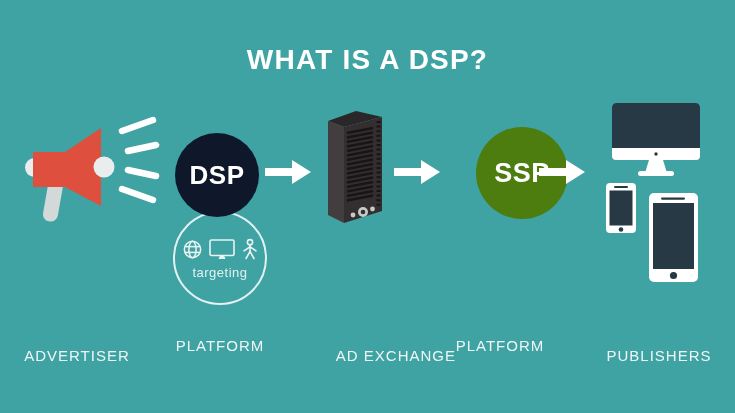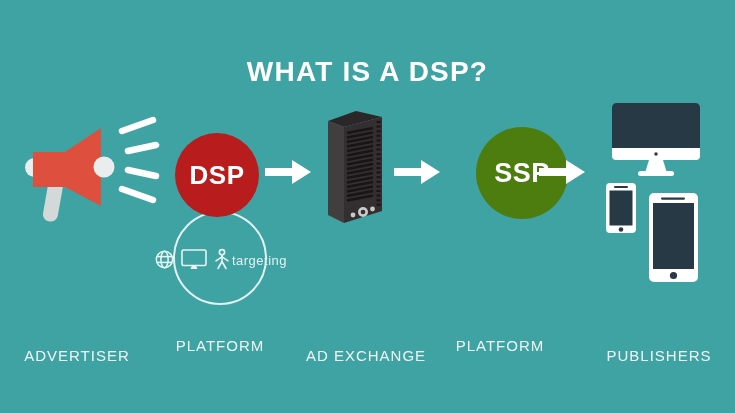--- a/index.html
+++ b/index.html
@@ -2,47 +2,47 @@
 <html><head>
 <meta charset="utf-8">
 <style>
   html,body { margin:0; padding:0; }
   .stage {
     position:relative; width:735px; height:413px; overflow:hidden;
     background:#3FA2A3;
     font-family:"Liberation Sans", sans-serif;
   }
   .title {
-    position:absolute; left:0; right:0; top:58px; text-align:center;
+    position:absolute; left:0; right:0; top:46px; text-align:center;
     color:#FFFFFF; font-size:28px; font-weight:bold; letter-spacing:1.2px;
     margin:0; line-height:1;
   }
   .abs { position:absolute; }
   .circle {
     position:absolute; border-radius:50%;
     display:flex; align-items:center; justify-content:center;
   }
-  .dsp-circle { left:175px; top:133px; width:84px; height:84px; background:#b91c1c; z-index:2; }
+  .dsp-circle { left:175px; top:133px; width:84px; height:84px; background:#0f172a; z-index:2; }
   .dsp-circle span { color:#FFFFFF; font-weight:bold; font-size:26px; letter-spacing:0.5px; }
   .ssp-circle { left:476px; top:127px; width:92px; height:92px; background:#4d7c0f; }
   .ssp-circle span { color:#FFFFFF; font-weight:bold; font-size:27px; letter-spacing:0.5px; }
   .targeting-circle {
     left:173px; top:211px; width:94px; height:94px;
     border:2px solid rgba(255,255,255,0.85); box-sizing:border-box;
-    flex-direction:row; z-index:1;
+    flex-direction:column; z-index:1;
   }
   .t-icons { display:flex; align-items:flex-end; gap:4px; margin-top:2px; }
   .t-label { color:#E3F2F1; font-size:13px; margin-top:4px; letter-spacing:0.5px; }
   .lbl {
     position:absolute; width:180px; text-align:center;
     color:#EFF7F7; font-size:15px; letter-spacing:1px; line-height:19px;
   }
   .lbl-advertiser { left:-13px; top:346px; }
   .lbl-dsp        { left:130px; top:336px; }
-  .lbl-adx        { left:276px; top:346px; }
+  .lbl-adx        { left:276px; top:346px;text-align:right; }
   .lbl-ssp        { left:410px; top:336px; }
   .lbl-pub        { left:569px; top:346px; }
   .arrow1 { left:265px; top:157px; }
   .arrow2 { left:394px; top:157px; }
   .arrow3 { left:539px; top:157px; }
   .megaphone { left:15px; top:108px; }
   .server { left:320px; top:108px; }
   .devices { left:598px; top:100px; }
 </style>
 </head>

